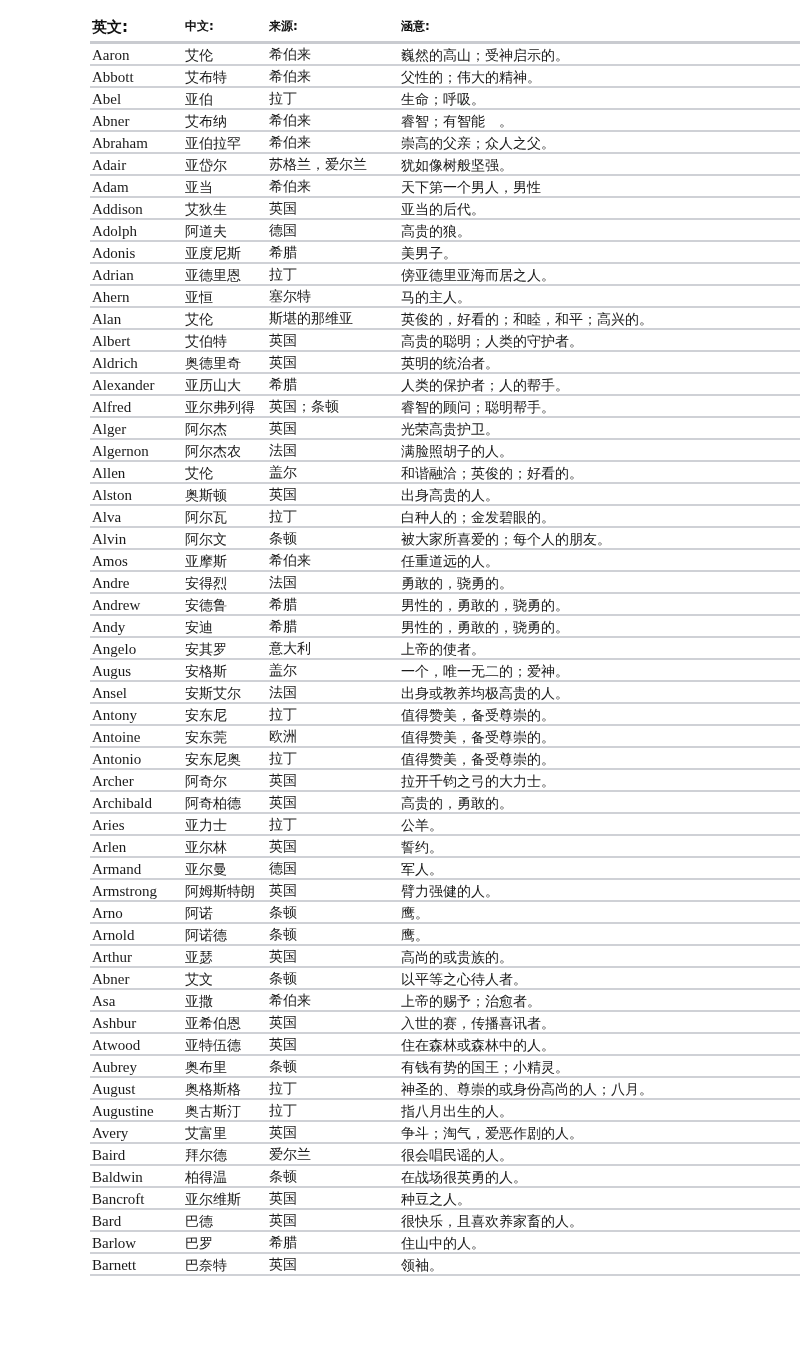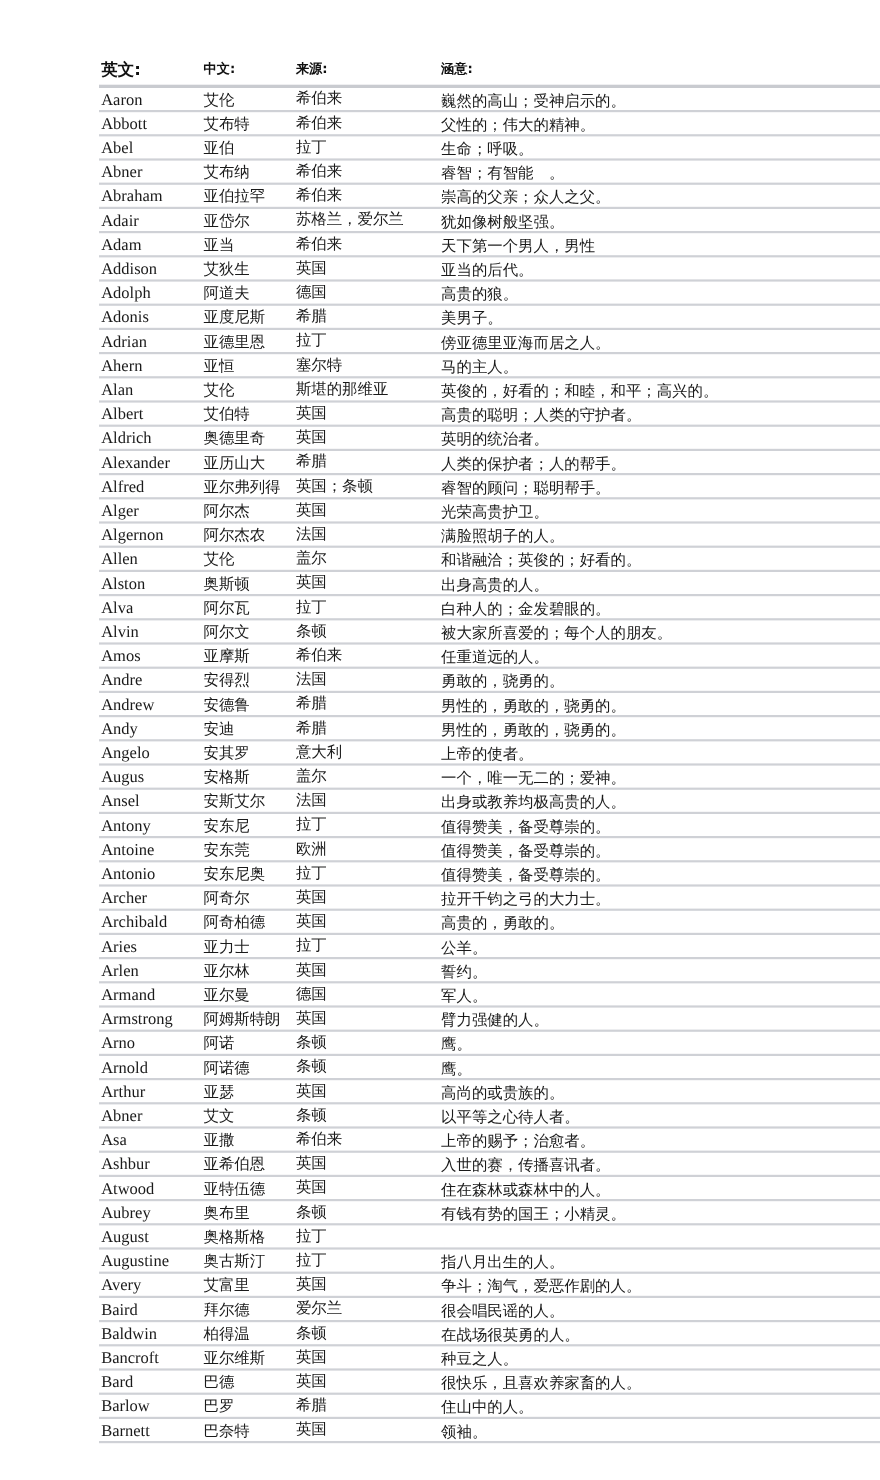--- a/index.html
+++ b/index.html
@@ -1,18 +1,18 @@
 <!DOCTYPE html>
 <html><head>
 <meta charset="utf-8">
 <style>
   html, body { margin:0; padding:0; background:#ffffff; }
   body { width:800px; height:1345px; overflow:hidden; position:relative; }
   .table { position:absolute; left:90px; top:14px; width:710px; }
-  .hdr { height:30px; position:relative; border-bottom:3px solid #c9cbd0; box-sizing:border-box;margin-top:36px; }
+  .hdr { height:30px; position:relative; border-bottom:3px solid #c9cbd0; box-sizing:border-box; }
   .hdr span { position:absolute; top:4px; font-family:"DejaVu Sans", sans-serif; font-weight:bold; font-size:12px; color:#111; }
   .row { height:22px; position:relative; border-bottom:2px solid #cfd1d6; box-sizing:border-box; }
   .row span { position:absolute; top:2px; font-size:14px; color:#1a1a1a; white-space:nowrap; line-height:18px; }
   .c-en { left:2px; font-family:"Liberation Serif", serif; font-size:15px !important; }
   .c-zh { left:95px; font-family:"DejaVu Sans", sans-serif; }
   .c-src { left:179px; font-family:Liberation Mono, monospace; }
   .c-mean { left:311px; font-family:Liberation Sans, sans-serif; }
 </style>
 </head>
 <body>
@@ -304,20 +304,21 @@
       <div class="row">
         <span class="c-en">Aubrey</span>
         <span class="c-zh">奥布里</span>
         <span class="c-src">条顿</span>
         <span class="c-mean">有钱有势的国王；小精灵。</span>
       </div>
       <div class="row">
         <span class="c-en">August</span>
         <span class="c-zh">奥格斯格</span>
         <span class="c-src">拉丁</span>
+        <span class="c-mean">神圣的、尊崇的或身份高尚的人；八月。</span>
       </div>
       <div class="row">
         <span class="c-en">Augustine</span>
         <span class="c-zh">奥古斯汀</span>
         <span class="c-src">拉丁</span>
         <span class="c-mean">指八月出生的人。</span>
       </div>
       <div class="row">
         <span class="c-en">Avery</span>
         <span class="c-zh">艾富里</span>

